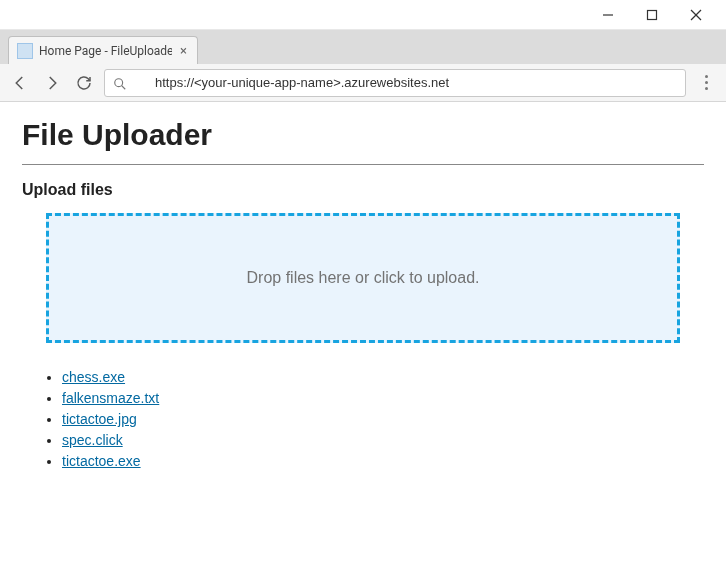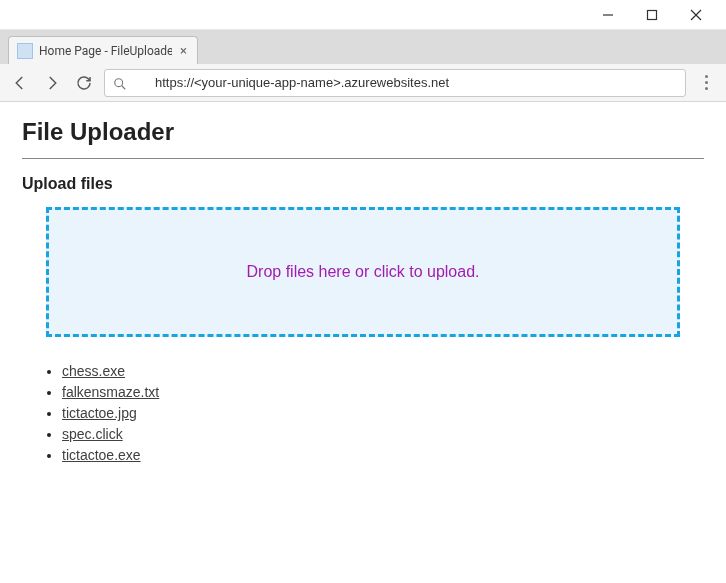--- a/index.html
+++ b/index.html
@@ -119,21 +119,21 @@
       cursor: pointer;
     }
     .menu-btn span { width: 3px; height: 3px; background: #777; border-radius: 50%; align-self: center; }
     
     .page {
       padding: 16px 22px;
       font-family: "Trebuchet MS", "Segoe UI", Verdana, sans-serif;
       color: #222;
     }
     h1.page-title {
-      font-size: 24px;
+      font-size: 30px;
       font-weight: bold;
       margin-bottom: 12px;
     }
     hr.rule {
       border: none;
       border-top: 1px solid #888;
       margin-bottom: 16px;
     }
     h2.section {
       font-size: 16px;
@@ -143,33 +143,33 @@
     .dropzone {
       margin: 0 24px 24px 24px;
       border: 3px dashed #18a4e0;
       background: #eaf4fd;
       height: 130px;
       display: flex;
       align-items: center;
       justify-content: center;
       font-family: Arial, sans-serif;
       font-size: 16px;
-      color: #a21caf;
+      color: #737373;
       cursor: pointer;
     }
     ul.files {
       padding-left: 40px;
       margin-top: 8px;
     }
     ul.files li {
       font-size: 14px;
       line-height: 1.5;
     }
     ul.files a {
-      color: #404040;
+      color: #0369a1;
       text-decoration: underline;
     }
   </style>
 </head>
 <body>
 
 <div class="titlebar">
   <div class="win-btn">
     <svg viewBox="0 0 12 12">
         <line x1="1" y1="6" x2="11" y2="6" stroke="#333" stroke-width="1.2"></line>

